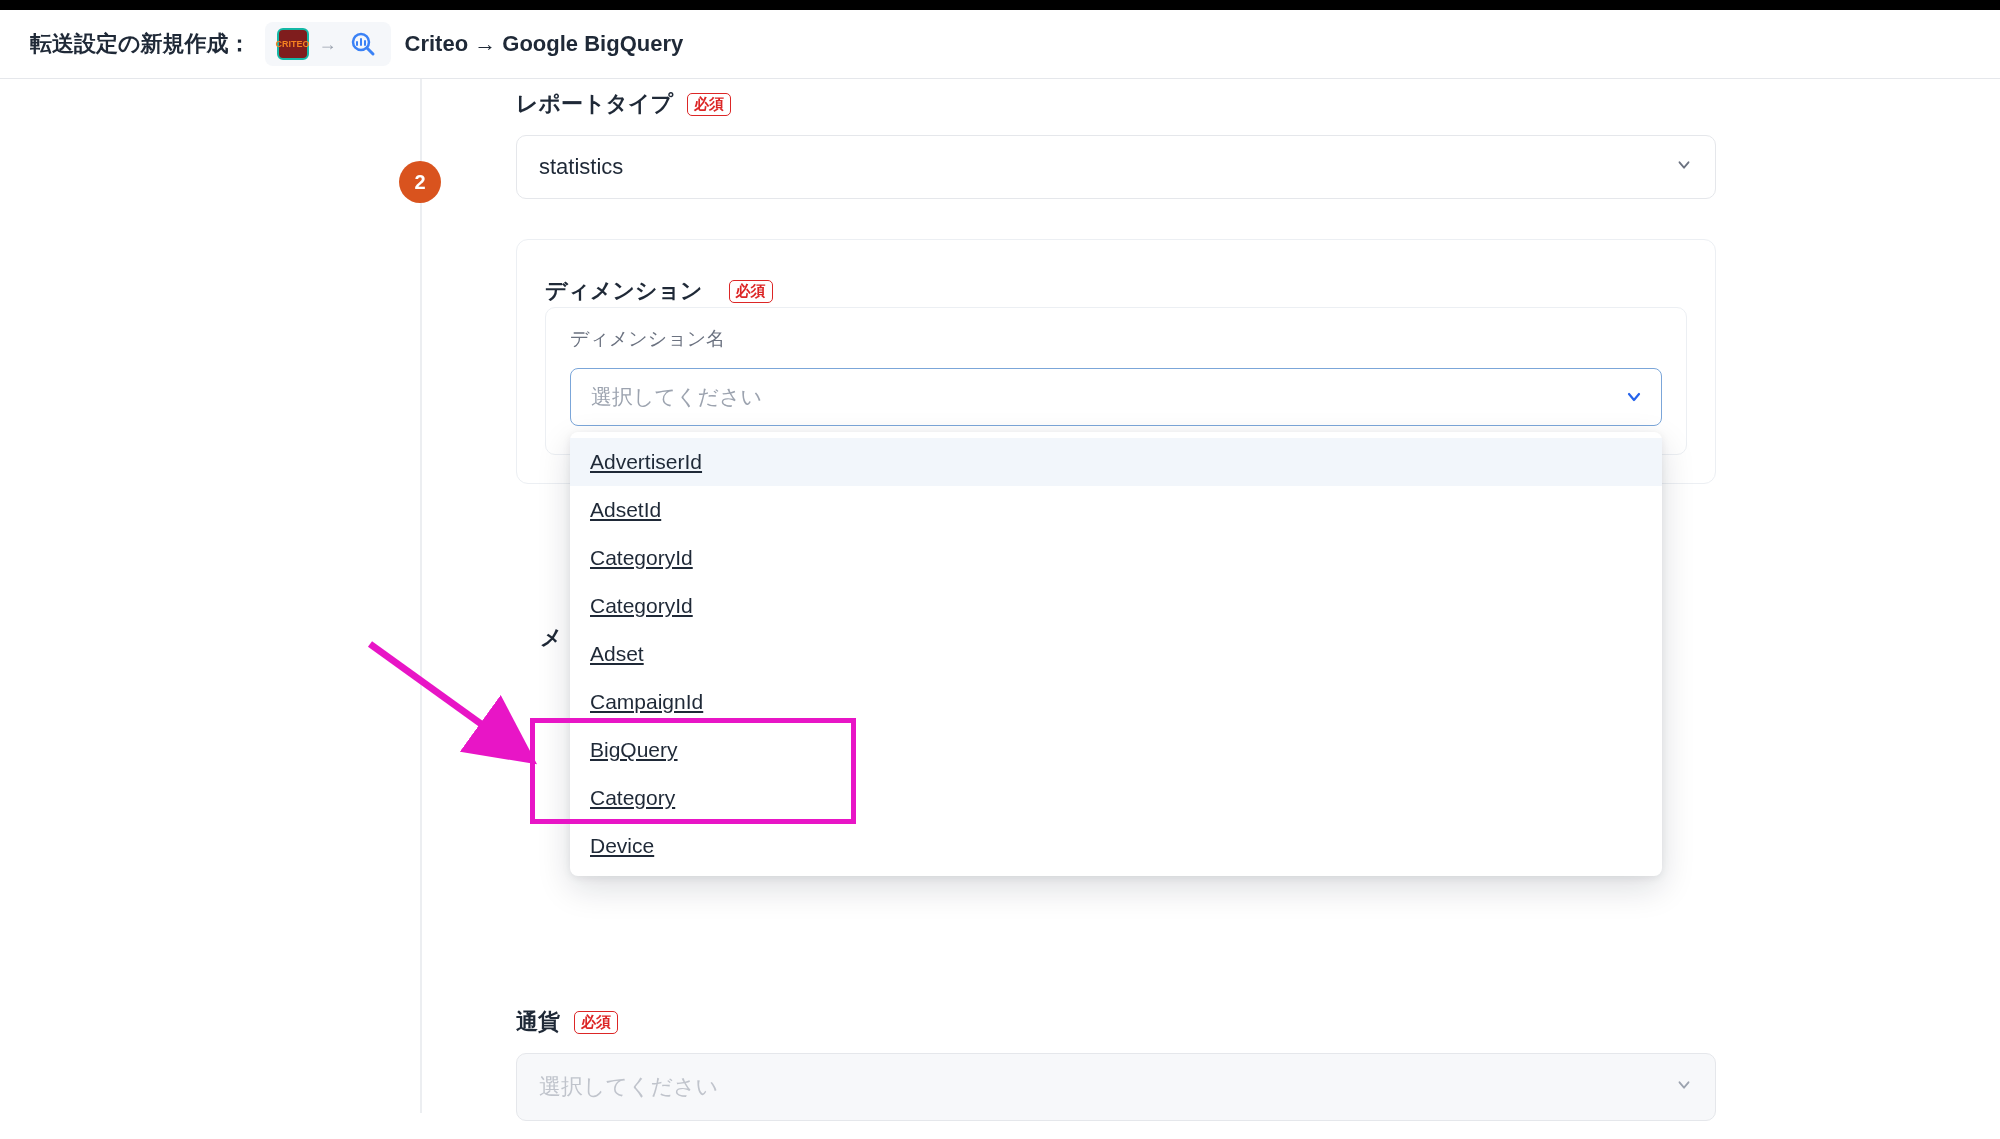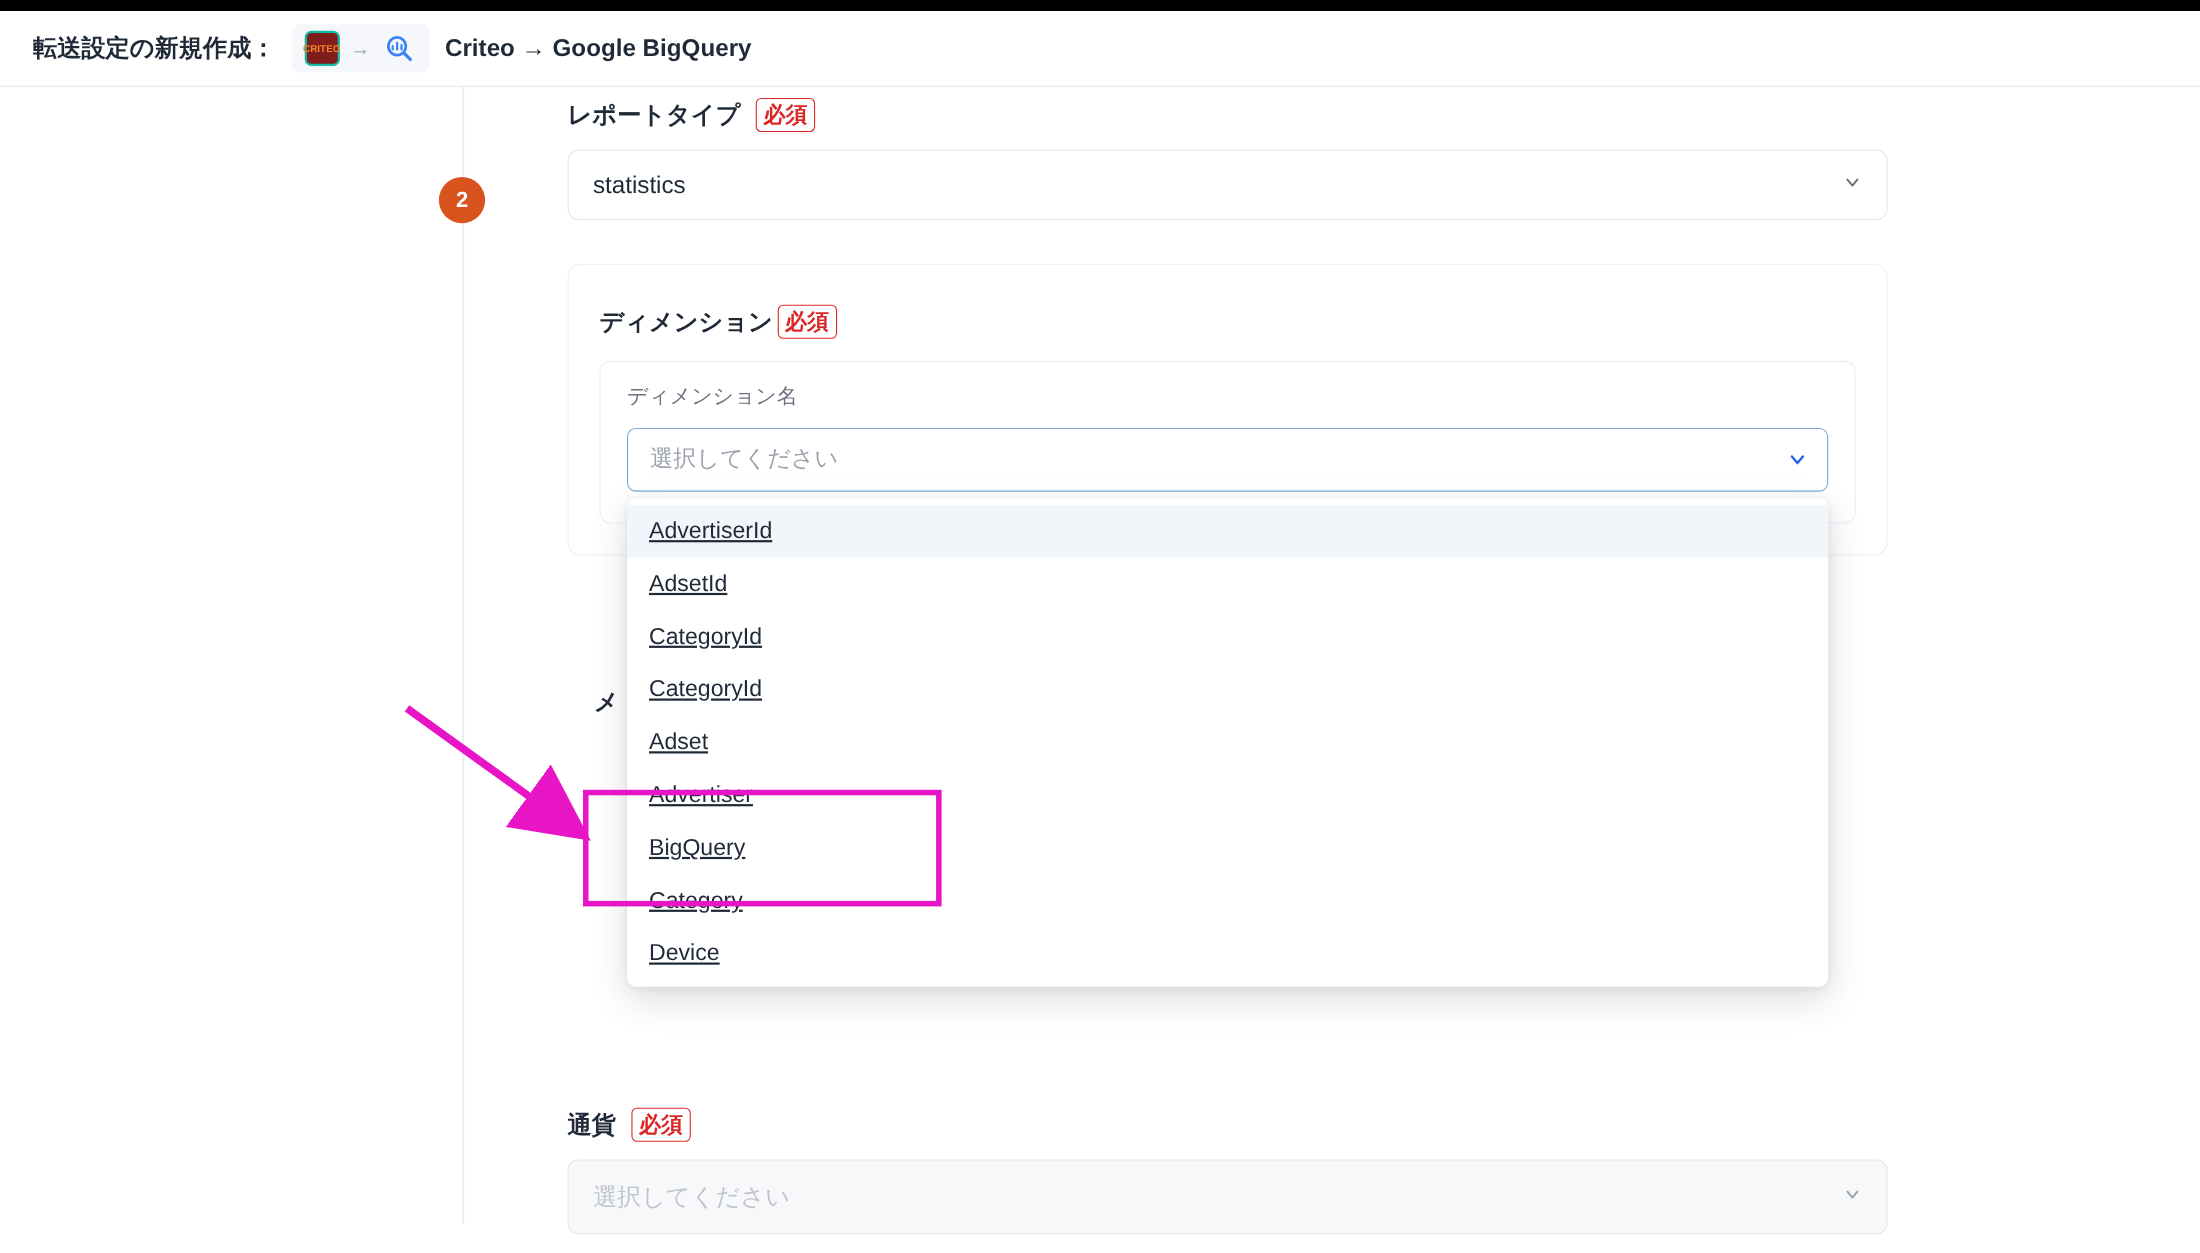--- a/index.html
+++ b/index.html
@@ -113,21 +113,21 @@
   .field-label {
     font-size: 22px;
     font-weight: 700;
     color: #1f2937;
     display: inline-flex;
     align-items: center;
     gap: 14px;
     margin-bottom: 16px;
   }
   .req-tag {
-    font-size: 20px;
+    font-size: 15px;
     font-weight: 600;
     color: #dc2626;
     border: 1.5px solid #dc2626;
     border-radius: 5px;
     padding: 1px 6px;
   }
 
   .select-box {
     width: 100%;
     border: 1.5px solid #e5e7eb;
@@ -154,22 +154,22 @@
     background: #fff;
     position: relative;
   }
 
   .inner-label {
     font-size: 22px;
     font-weight: 700;
     color: #1f2937;
     display: inline-flex;
     align-items: center;
-    gap: 4px;
-    margin-bottom: 20px;
+    gap: 26px;
+    margin-bottom: 1px;
   }
 
   .sub-box {
     border: 1.5px solid #eceff3;
     border-radius: 10px;
     padding: 18px 24px 28px;
     background: #fff;
   }
   .sub-label {
     font-size: 19px;
@@ -310,21 +310,21 @@
                 <path d="M5 7l5 6 5-6" fill="none" stroke="#2563eb" stroke-width="2.2" stroke-linecap="round" stroke-linejoin="round"></path>
               </svg>
           </span>
 
           <div class="dropdown-menu" id="dim-dd">
               <div class="dd-item highlight">AdvertiserId</div>
               <div class="dd-item">AdsetId</div>
               <div class="dd-item">CategoryId</div>
               <div class="dd-item">CategoryId</div>
               <div class="dd-item">Adset</div>
-              <div class="dd-item">Advertiser</div>
+              <div class="dd-item">CampaignId</div>
               <div class="dd-item">BigQuery</div>
               <div class="dd-item">Category</div>
               <div class="dd-item">Device</div>
             </div>
         </div>
       </div>
     </div>
 
   </div>
 

